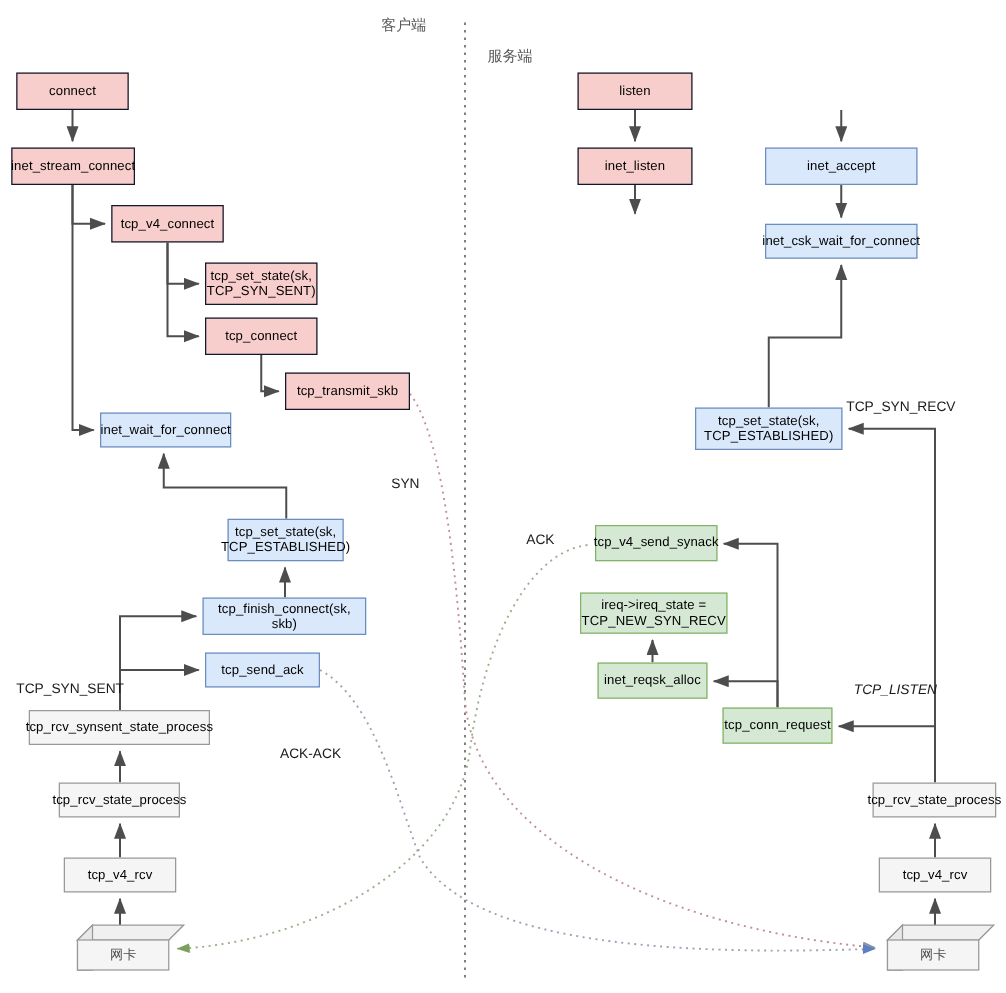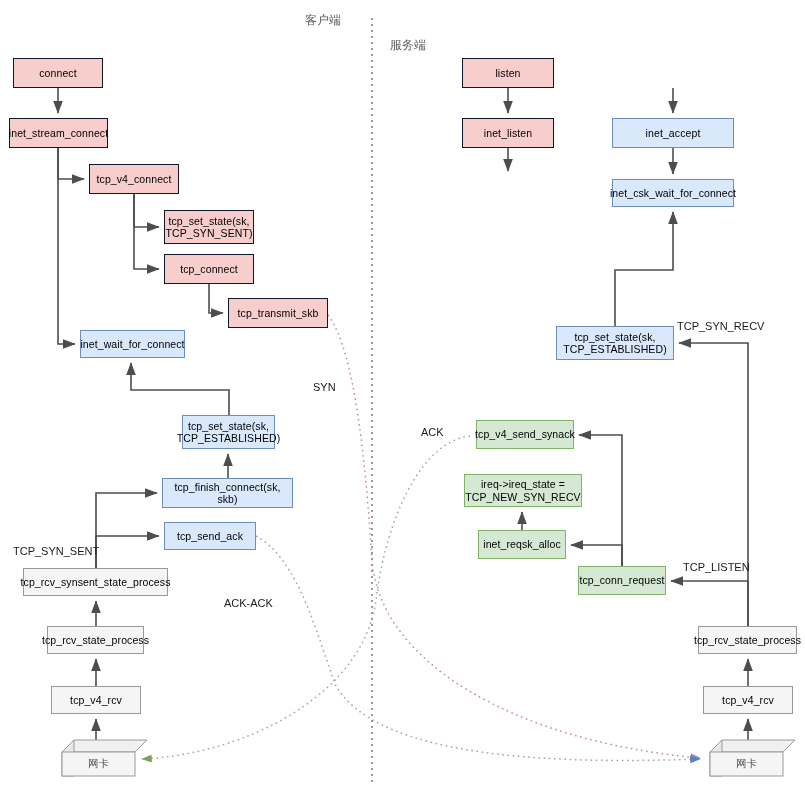--- a/index.html
+++ b/index.html
@@ -180,15 +180,15 @@
   <div class="node gray" style="left:703px; top:686px; width:90px; height:28px;">tcp_v4_rcv</div>
 
   <div class="nic-text" style="left:62px; top:757px; width:73px;">网卡</div>
   <div class="nic-text" style="left:710px; top:757px; width:73px;">网卡</div>
 
   <div class="edge-label" style="left:313px; top:381px;">SYN</div>
   <div class="edge-label" style="left:421px; top:426px;">ACK</div>
   <div class="edge-label" style="left:224px; top:597px;">ACK-ACK</div>
   <div class="edge-label" style="left:13px; top:545px;">TCP_SYN_SENT</div>
   <div class="edge-label" style="left:677px; top:320px;">TCP_SYN_RECV</div>
-  <div class="edge-label" style="left:683px; top:561px;">TCP_LISTEN</div>
+  <div class="edge-label" style="left:683px; top:546px;font-style:italic;">TCP_LISTEN</div>
 
 </div>
 
 </body></html>

